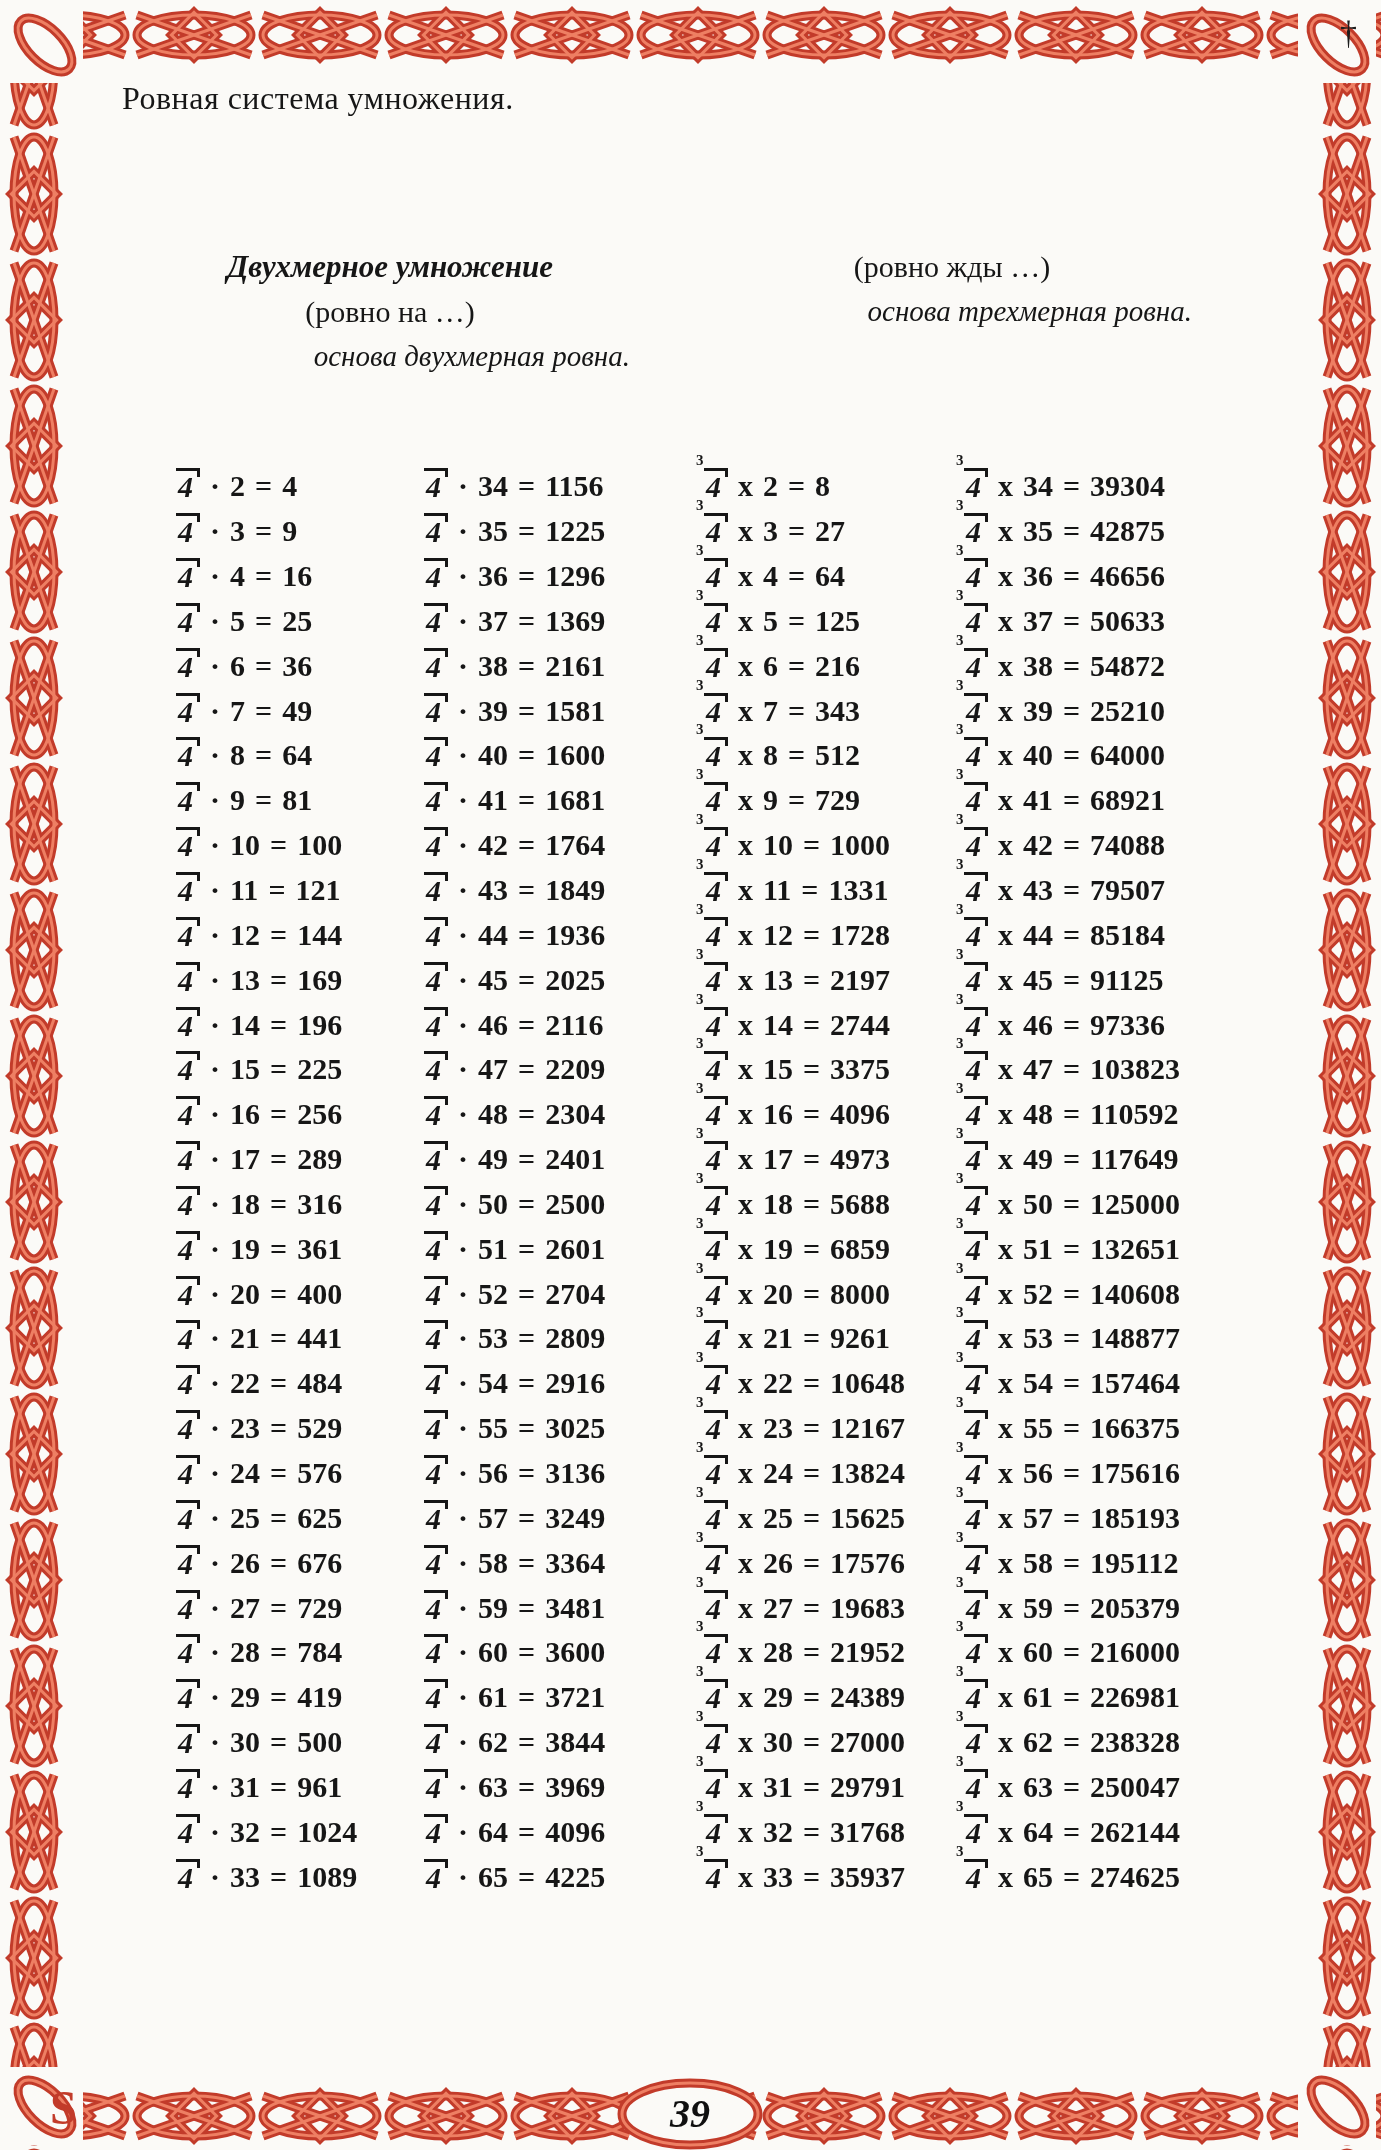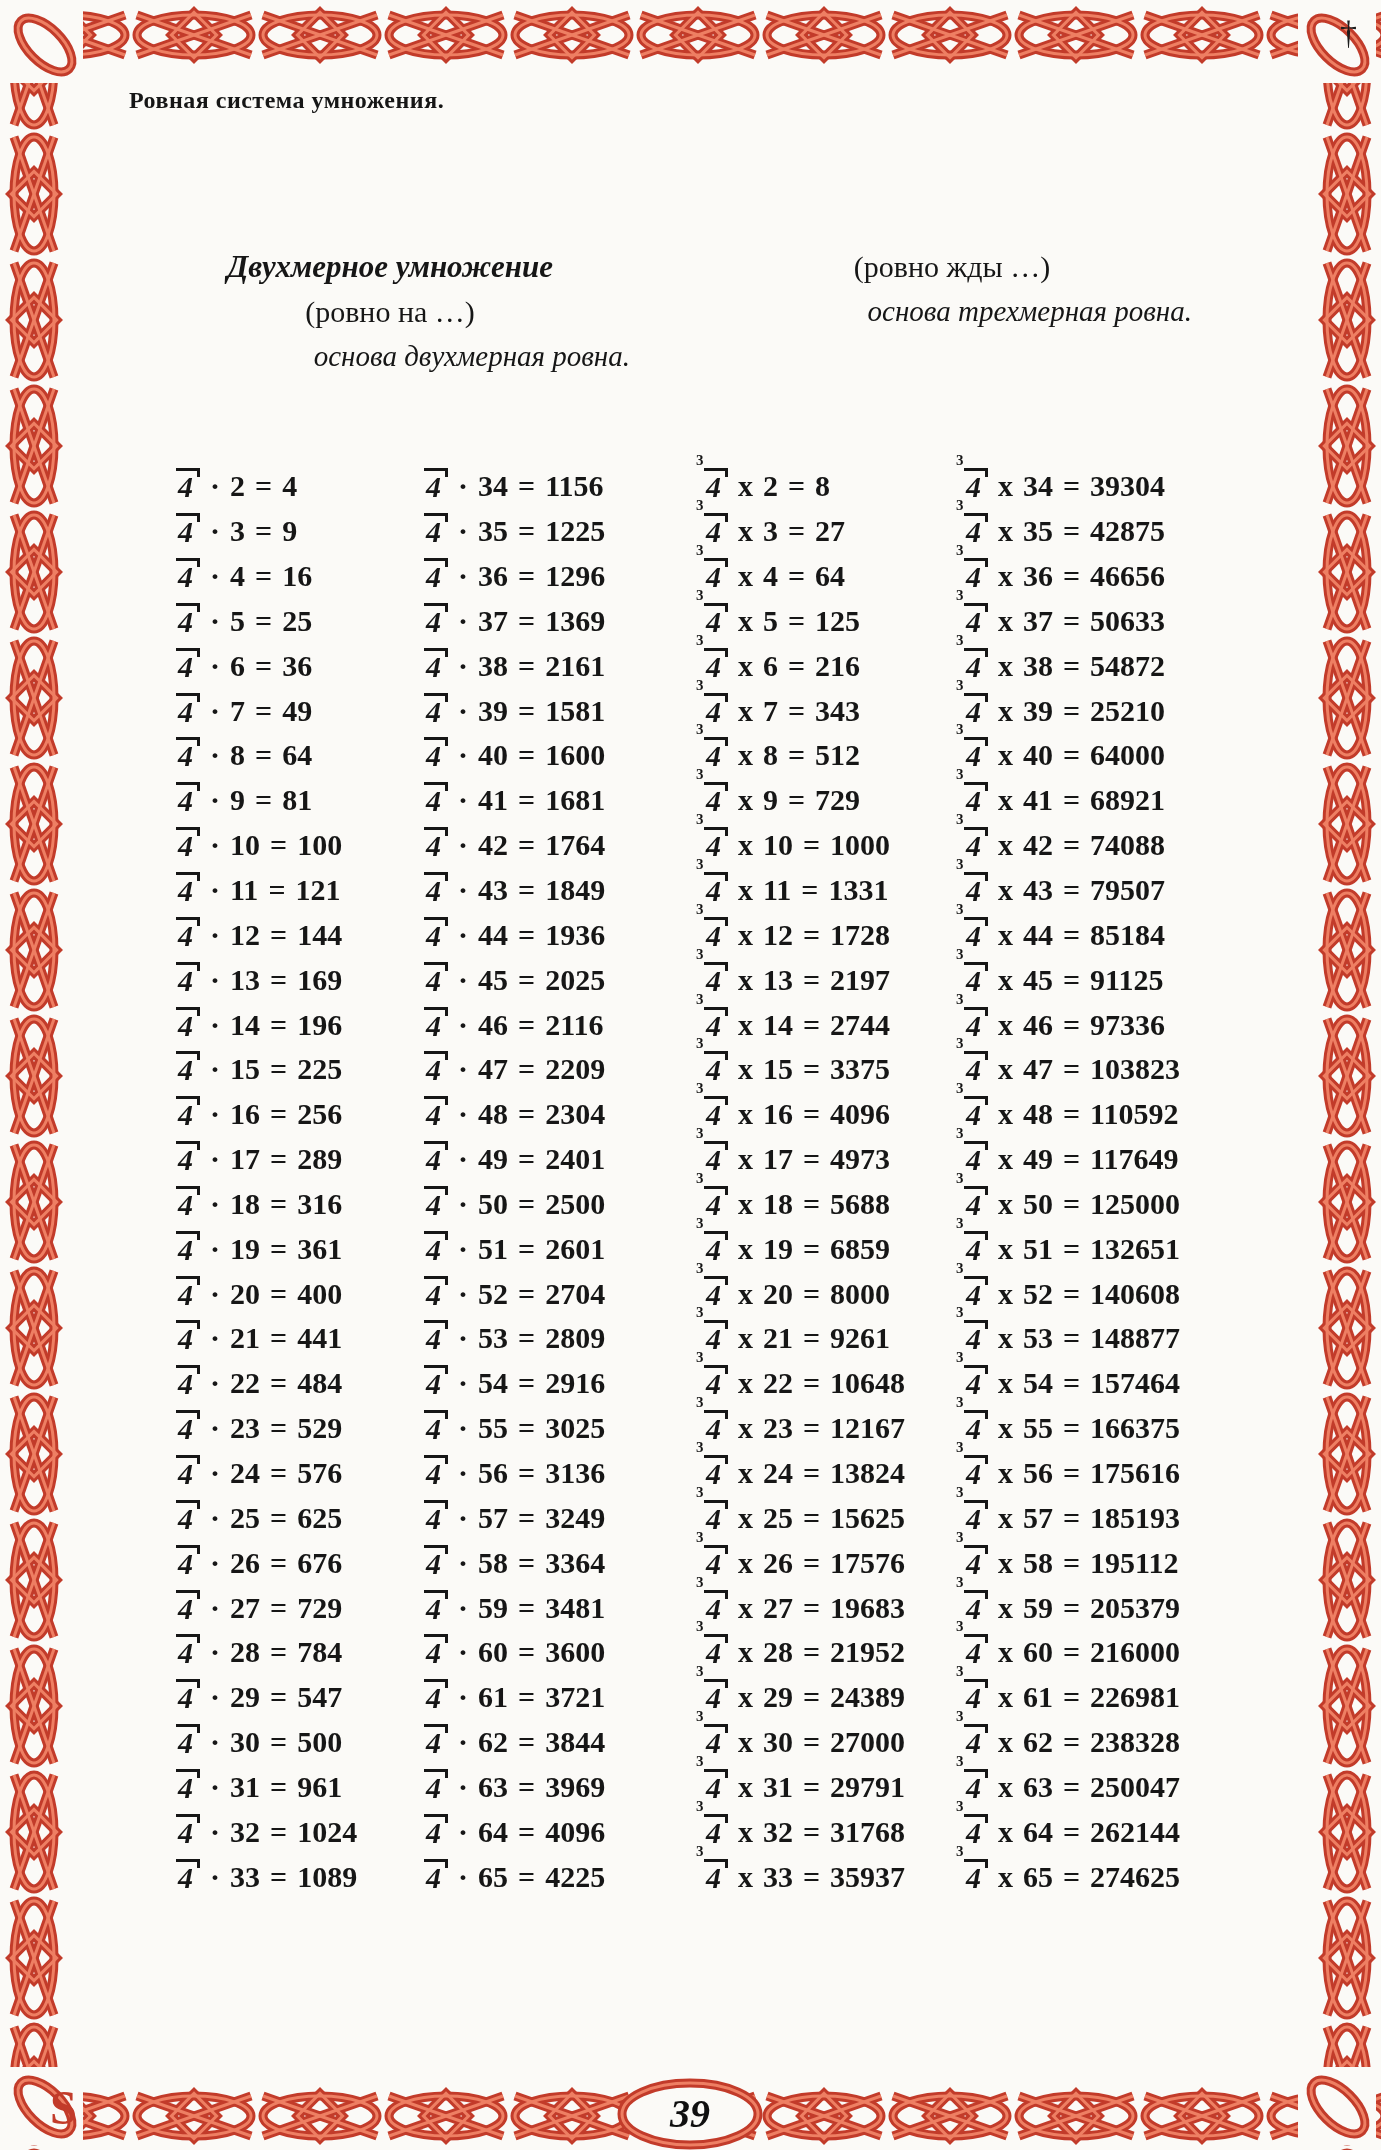--- a/index.html
+++ b/index.html
@@ -3,22 +3,22 @@
 <meta charset="utf-8">
 <style>
   html,body{margin:0;padding:0;background:#8a8a8a;}
   .page{
     position:relative;width:1381px;height:2150px;margin:0 auto;
     background:#fbfaf7;color:#161616;
     font-family:"Liberation Serif", serif;overflow:hidden;
   }
   .border-art{position:absolute;left:0;top:0;pointer-events:none;}
   .title{
-    position:absolute;left:122px;top:80px;margin:7px;
-    font-size:24px;font-weight:700;letter-spacing:.5px;
+    position:absolute;left:122px;top:80px;margin:0;
+    font-size:32px;font-weight:400;letter-spacing:.5px;
   }
   .sec-head{position:absolute;top:244px;width:480px;text-align:center;line-height:45px;}
   .sec-head.lft{left:150px;}
   .sec-head.rgt{left:712px;}
   .sec-head .h{font-size:31px;font-weight:700;font-style:italic;}
   .sec-head .s{font-size:30px;}
   .sec-head .n{font-size:29px;font-style:italic;text-align:right;}
   .eq-col{position:absolute;top:464px;}
   #col-s0c0{left:176px;} #col-s0c1{left:424px;}
   #col-s1c0{left:704px;} #col-s1c1{left:964px;}
@@ -331,21 +331,21 @@
       <span class="fac">28</span>
       <span class="eqs">=</span>
       <span class="res">784</span>
     </div>
 
     <div class="eq">
       <span class="g4"><span class="b4">4</span></span>
       <span class="op">·</span>
       <span class="fac">29</span>
       <span class="eqs">=</span>
-      <span class="res">547</span>
+      <span class="res">419</span>
     </div>
 
     <div class="eq">
       <span class="g4"><span class="b4">4</span></span>
       <span class="op">·</span>
       <span class="fac">30</span>
       <span class="eqs">=</span>
       <span class="res">500</span>
     </div>
 

